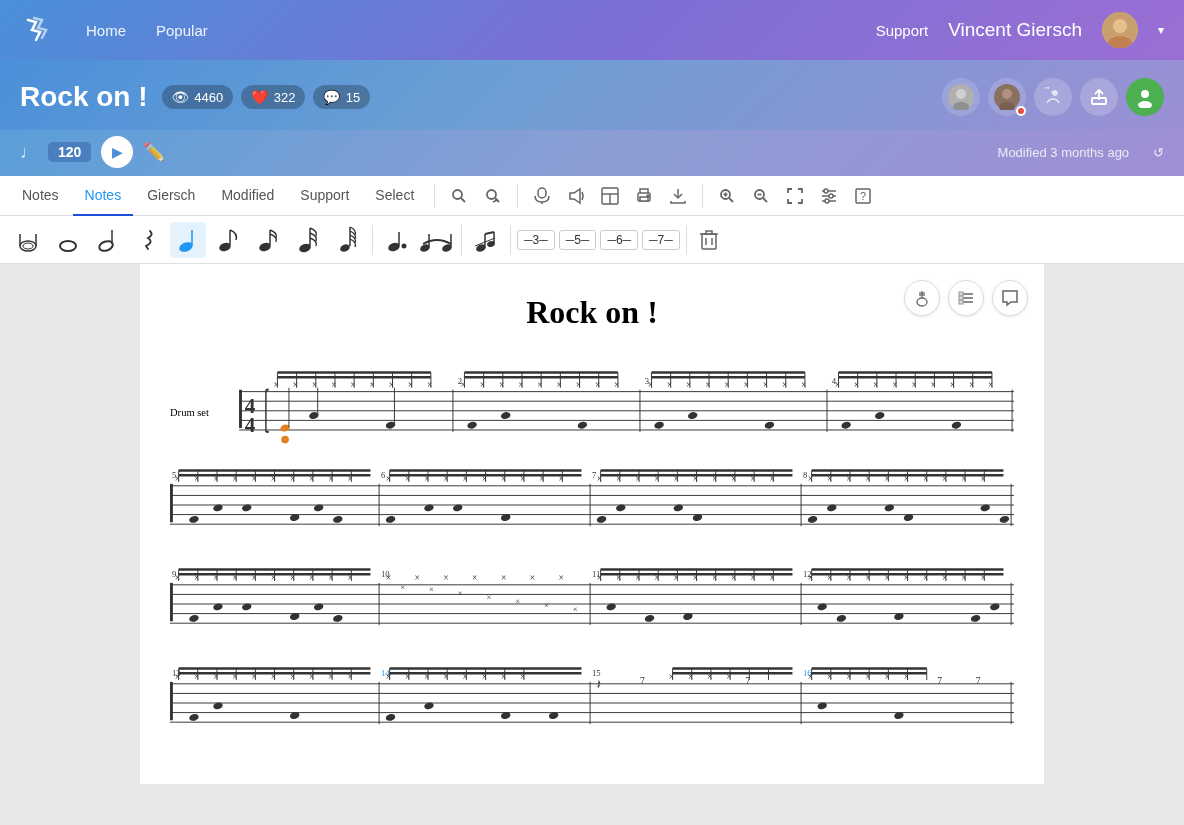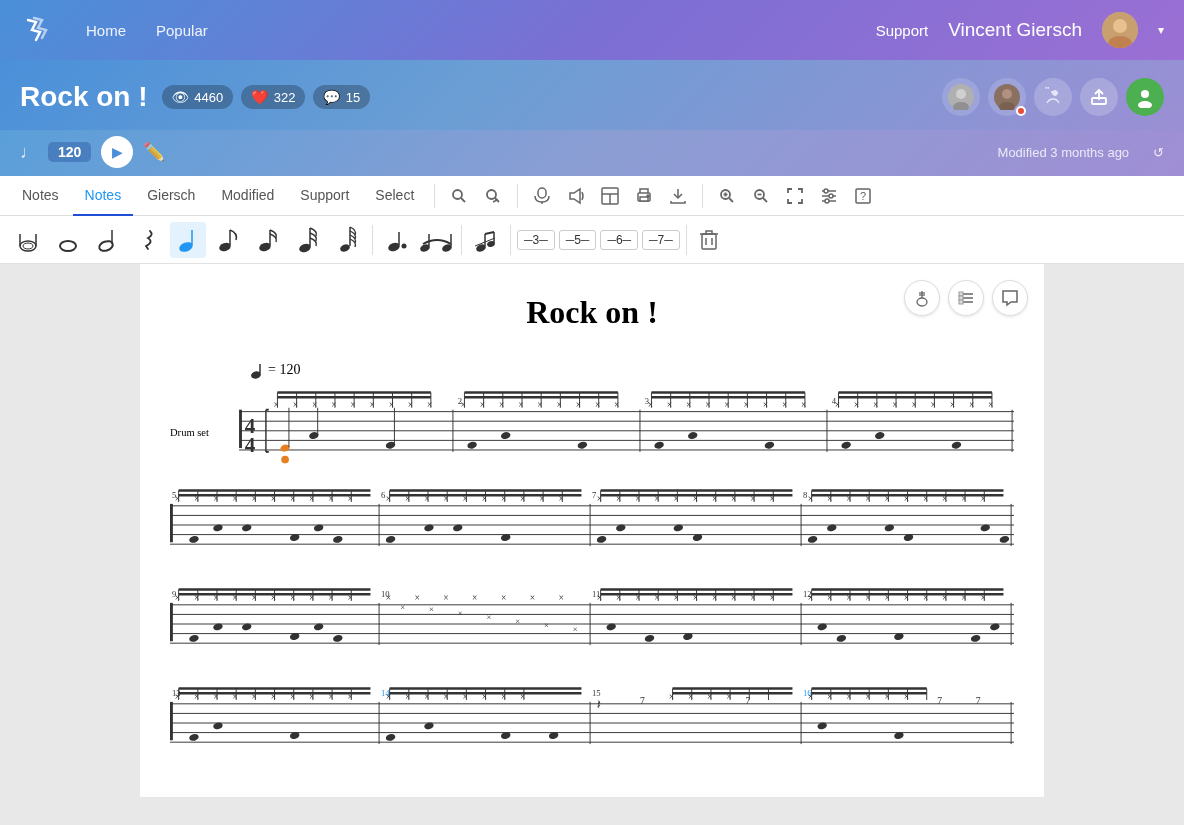--- a/index.html
+++ b/index.html
@@ -507,27 +507,20 @@
           <path d="M2 2 L16 2 L16 13 L10 13 L6 16 L6 13 L2 13 Z"></path>
         </svg>
       </button>
     </div>
 
     <div class="sheet-title">Rock on !</div>
 
     <div class="music-area">
 
       
-      <div style="margin-left:80px; margin-bottom:2px; display:flex; align-items:center; gap:4px;">
-        <svg width="14" height="18" viewBox="0 0 14 18">
-          <ellipse cx="6" cy="14" rx="5" ry="3.5" transform="rotate(-15 6 14)" fill="#333"></ellipse>
-          <line x1="10" y1="12" x2="10" y2="3" stroke="#333" stroke-width="1.5"></line>
-        </svg>
-        <span style="font-family: 'Times New Roman', serif; font-size:14px;">= 120</span>
-      </div>
 
       
       <svg width="100%" height="90" viewBox="0 0 880 90">
 
         <text x="0" y="55" font-size="11" font-family="Times New Roman">Drum set</text>
 
         <rect x="72" y="28" width="3" height="40" fill="#333"></rect>
 
         <text x="78" y="52" font-size="22" font-weight="900" font-family="Times New Roman" fill="#333">4</text>
         <text x="78" y="72" font-size="22" font-weight="900" font-family="Times New Roman" fill="#333">4</text>

